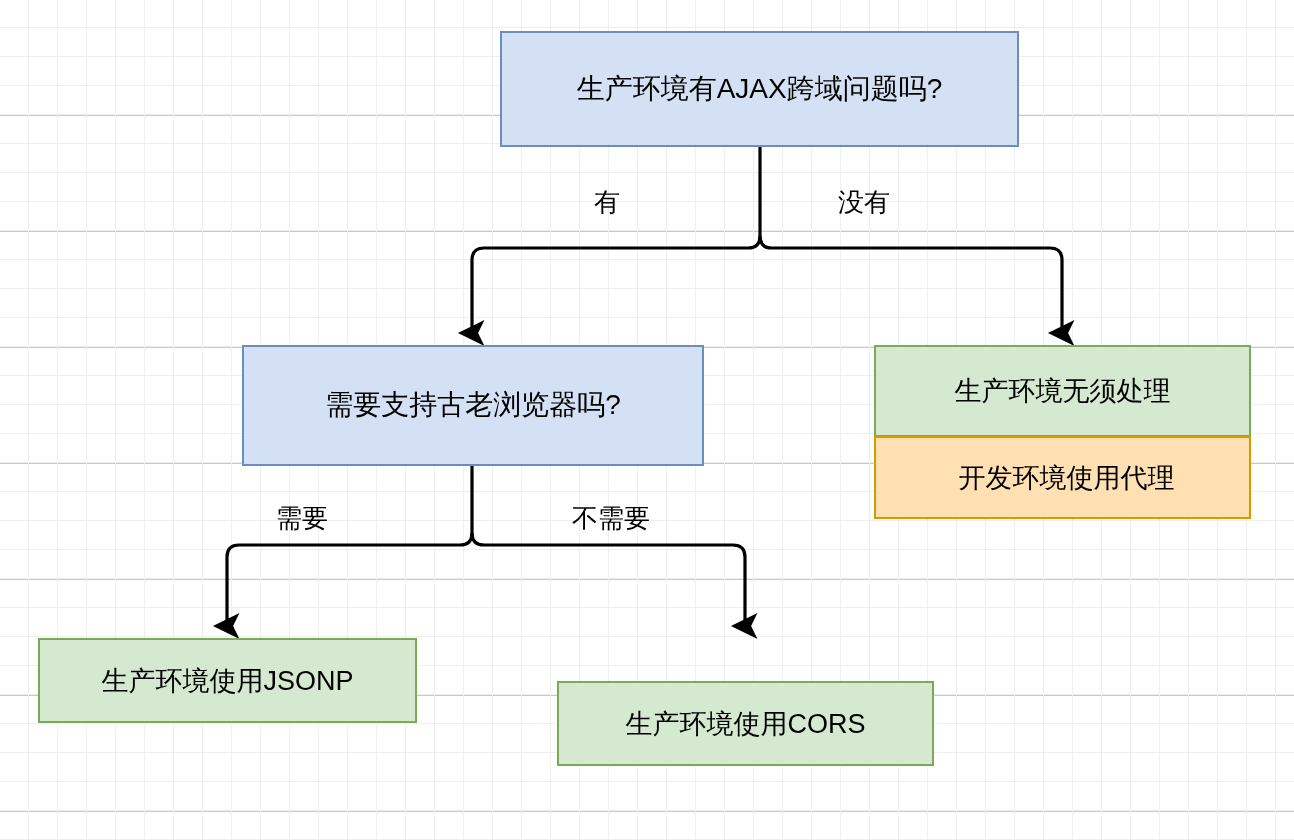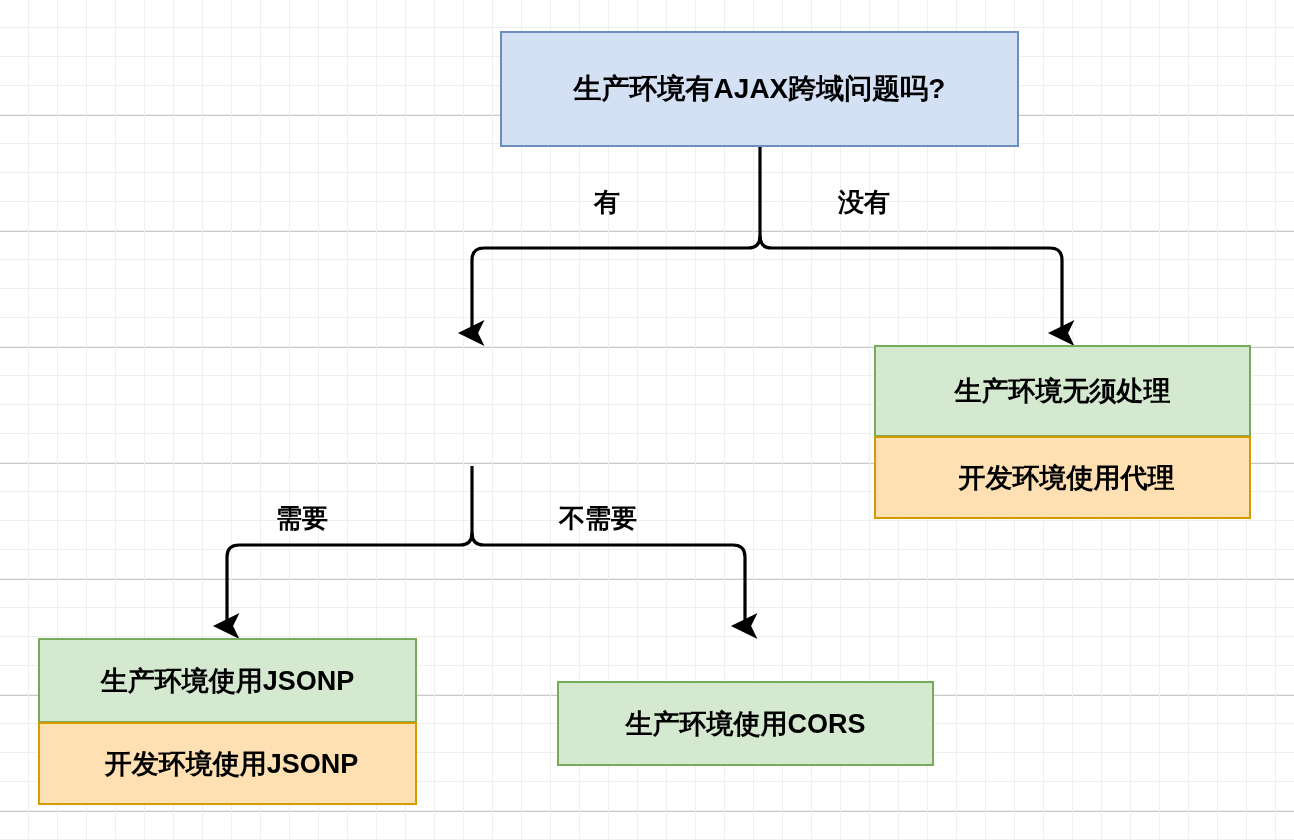--- a/index.html
+++ b/index.html
@@ -25,21 +25,20 @@
     background-size:
       29px 29px,
       29px 29px,
       116px 116px,
       116px 116px;
     background-position:
       -1px -2px,
       -1px -2px,
       -1px -1px,
       -1px -1px;
-    font-weight: bold;
   }
   .edges {
     position: absolute;
     left: 0;
     top: 0;
     width: 1294px;
     height: 840px;
     pointer-events: none;
   }
   .node {
@@ -119,46 +118,46 @@
 
     <path d="M 472 533 Q 472 545 460 545 L 239 545 Q 227 545 227 557 L 227 626" fill="none" stroke="#000000" stroke-width="3.2" stroke-linecap="butt" marker-end="url(#arrowhead)"></path>
 
     <path d="M 472 533 Q 472 545 484 545 L 733 545 Q 745 545 745 557 L 745 626" fill="none" stroke="#000000" stroke-width="3.2" stroke-linecap="butt" marker-end="url(#arrowhead)"></path>
   </svg>
 
   <div class="node decision" style="left:500px; top:31px; width:519px; height:116px;">
     <span>生产环境有AJAX跨域问题吗?</span>
   </div>
 
+  <div class="node decision" style="left:242px; top:345px; width:462px; height:121px;">
+    <span>需要支持古老浏览器吗?</span>
+  </div>
 
   <div class="stack" style="left:874px; top:345px; width:377px;">
     <div class="term-green" style="height:92px;">
       <span>生产环境无须处理</span>
     </div>
     <div class="term-orange" style="height:83px;">
       <span>开发环境使用代理</span>
     </div>
   </div>
 
   <div class="stack" style="left:38px; top:638px; width:379px;">
     <div class="term-green" style="height:85px;">
       <span>生产环境使用JSONP</span>
-    </div>
-    <div class="term-orange" style="height:83px;">
-      <span>开发环境使用JSONP</span>
     </div>
   </div>
 
   <div class="stack" style="left:557px; top:638px; width:377px;">
     <div class="term-green" style="height:85px;margin-top:43px;">
       <span>生产环境使用CORS</span>
     </div>
   </div>
 
   <div class="edge-label" style="left:594px; top:189px;">有</div>
 
   <div class="edge-label" style="left:838px; top:189px;">没有</div>
 
   <div class="edge-label" style="left:276px; top:505px;">需要</div>
 
-  <div class="edge-label" style="left:559px; top:505px;">不需要</div>
+  <div class="edge-label" style="left:572px; top:505px;">不需要</div>
 
 </div>
 
 </body></html>

